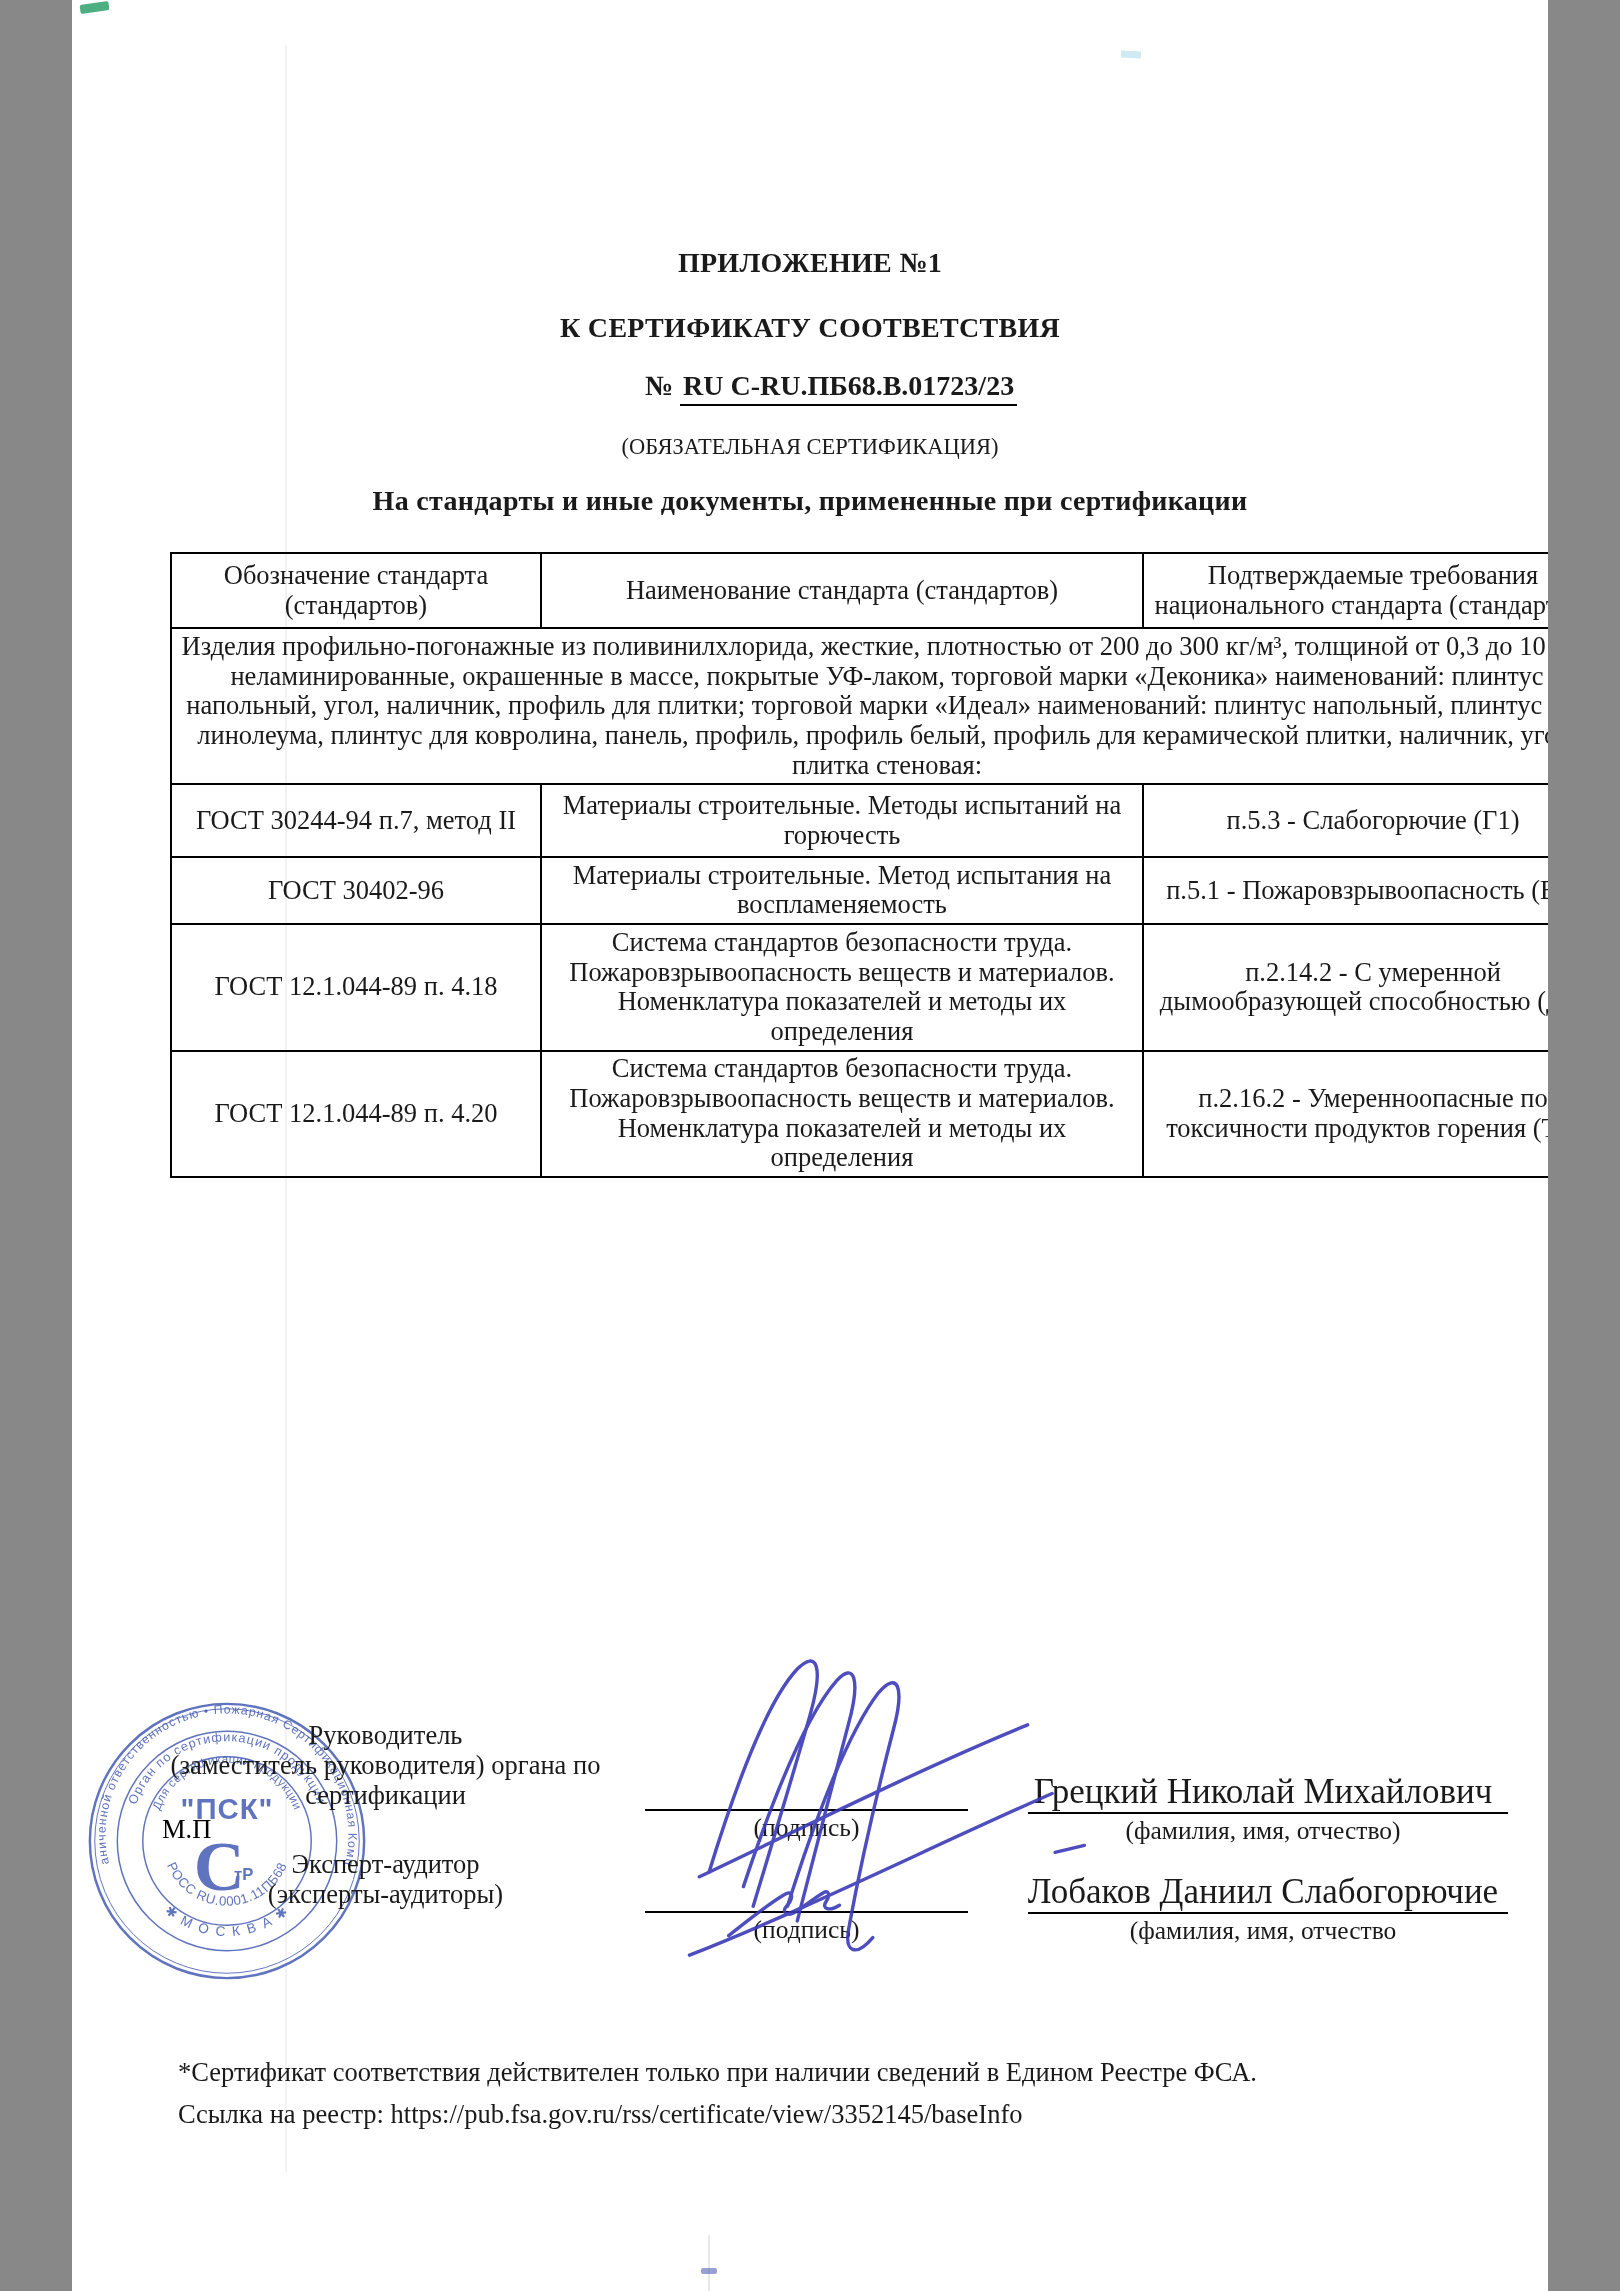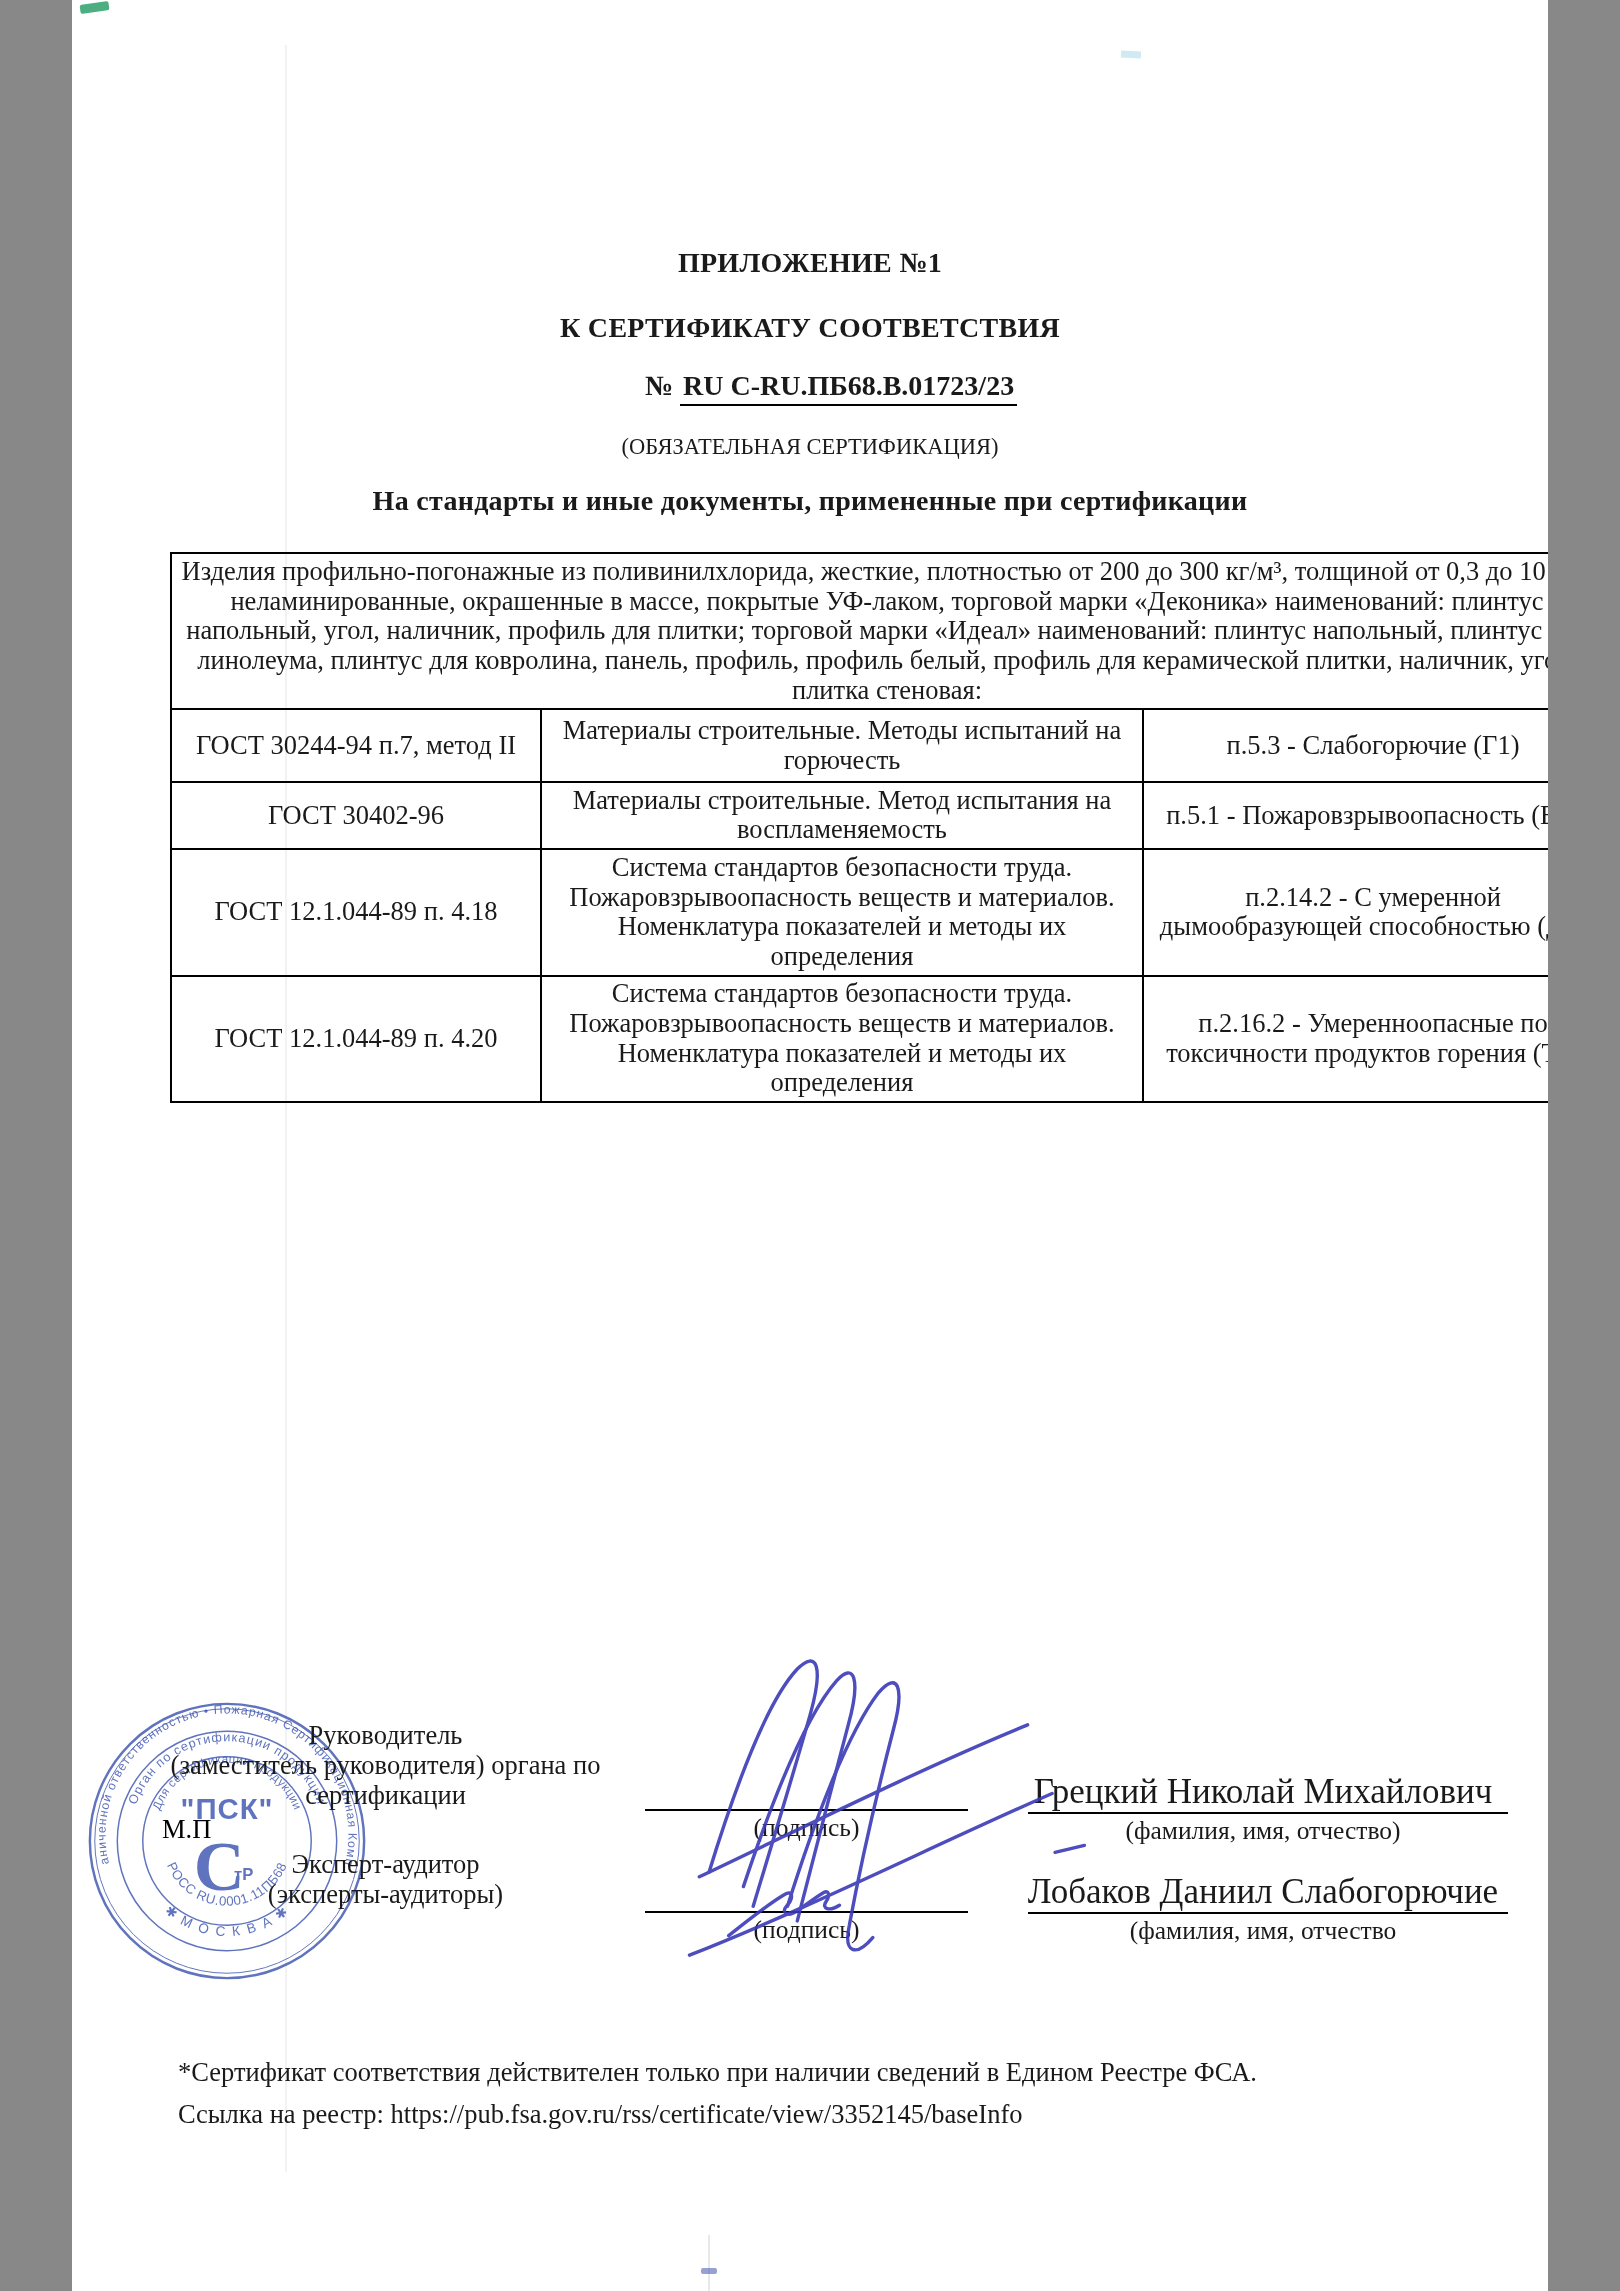--- a/index.html
+++ b/index.html
@@ -68,20 +68,25 @@
   <div class="abs cert-type" style="top:434px;">(ОБЯЗАТЕЛЬНАЯ СЕРТИФИКАЦИЯ)</div>
   <div class="abs title-line" style="top:485px;">На стандарты и иные документы, примененные при сертификации</div>
 
   <table class="std">
     <colgroup>
       <col style="width:370px;">
       <col style="width:602px;">
       <col style="width:460px;">
     </colgroup>
     <tbody>
+        <tr>
+      <th>Обозначение стандарта (стандартов)</th>
+      <th>Наименование стандарта (стандартов)</th>
+      <th>Подтверждаемые требования национального стандарта (стандартов)</th>
+    </tr>
     <tr>
       <td class="desc" colspan="3">Изделия профильно-погонажные из поливинилхлорида, жесткие, плотностью от 200 до 300 кг/м³, толщиной от 0,3 до 10 мм, неламинированные, окрашенные в массе, покрытые УФ-лаком, торговой марки «Деконика» наименований: плинтус напольный, угол, наличник, профиль для плитки; торговой марки «Идеал» наименований: плинтус напольный, плинтус для линолеума, плинтус для ковролина, панель, профиль, профиль белый, профиль для керамической плитки, наличник, угол, плитка стеновая:</td>
     </tr>
     <tr class="r1">
       <td>ГОСТ 30244-94 п.7, метод II</td>
       <td>Материалы строительные. Методы испытаний на горючесть</td>
       <td>п.5.3 - Слабогорючие (Г1)</td>
     </tr>
     <tr class="r2">
       <td>ГОСТ 30402-96</td>

